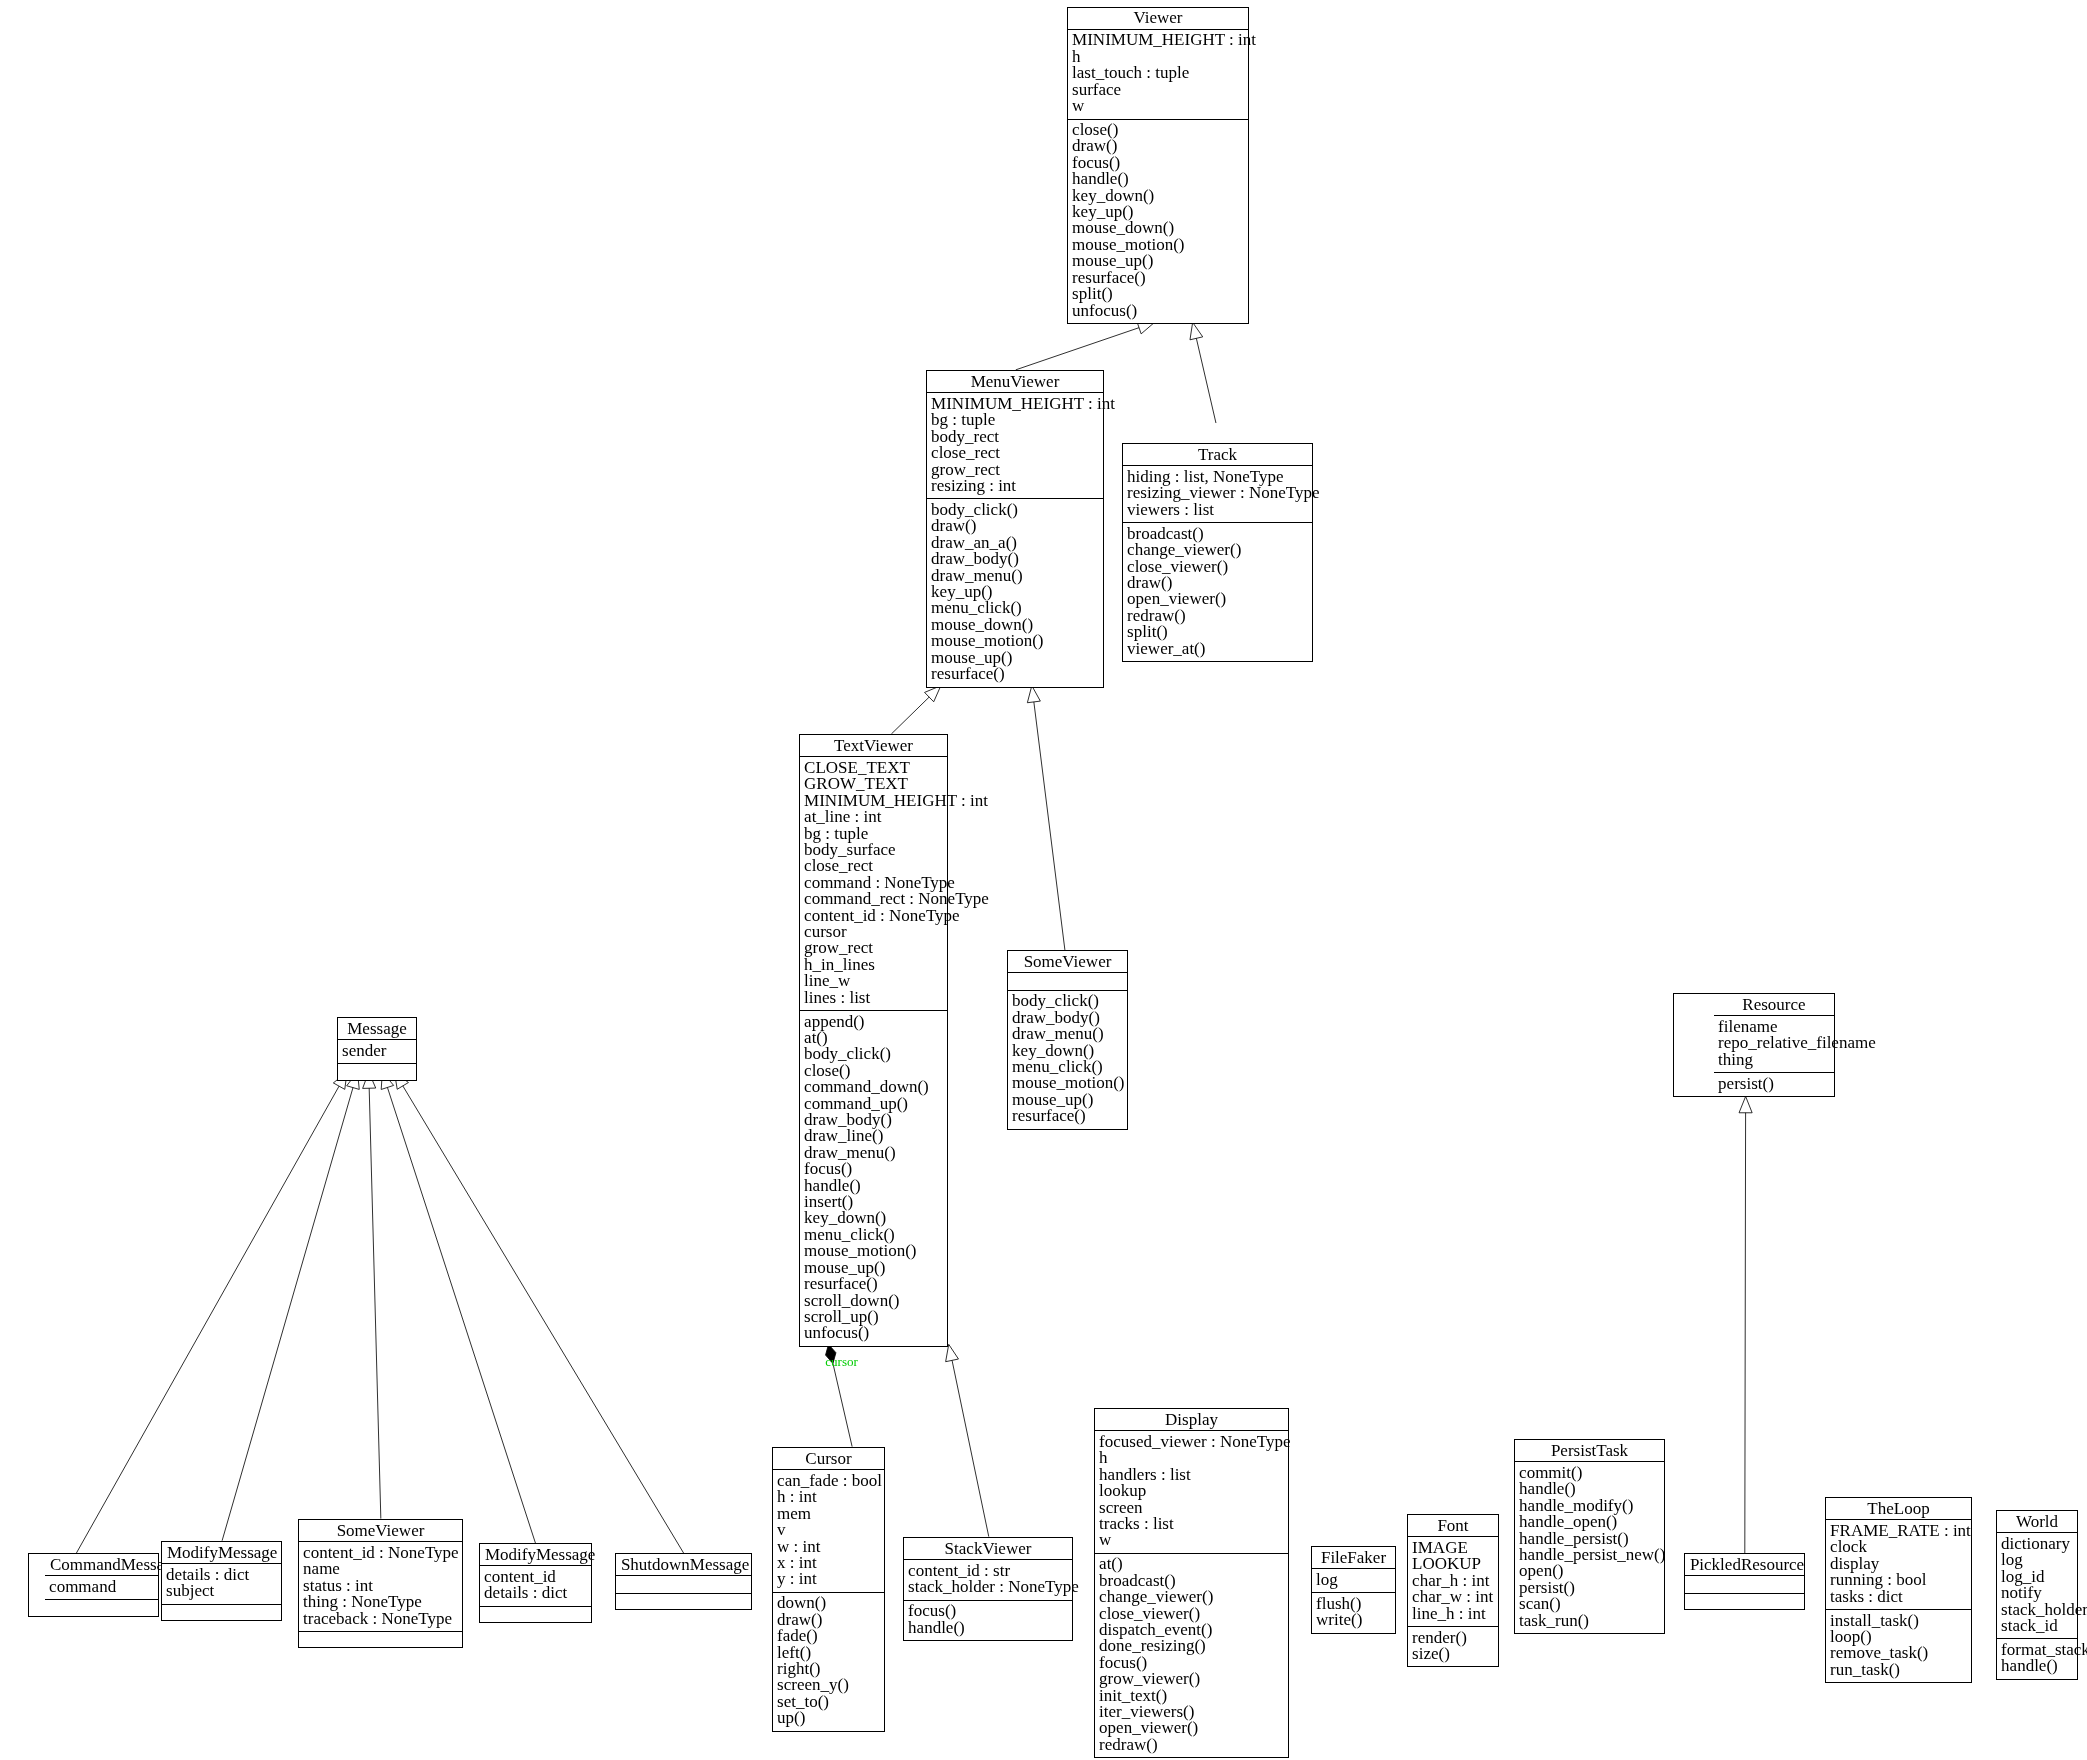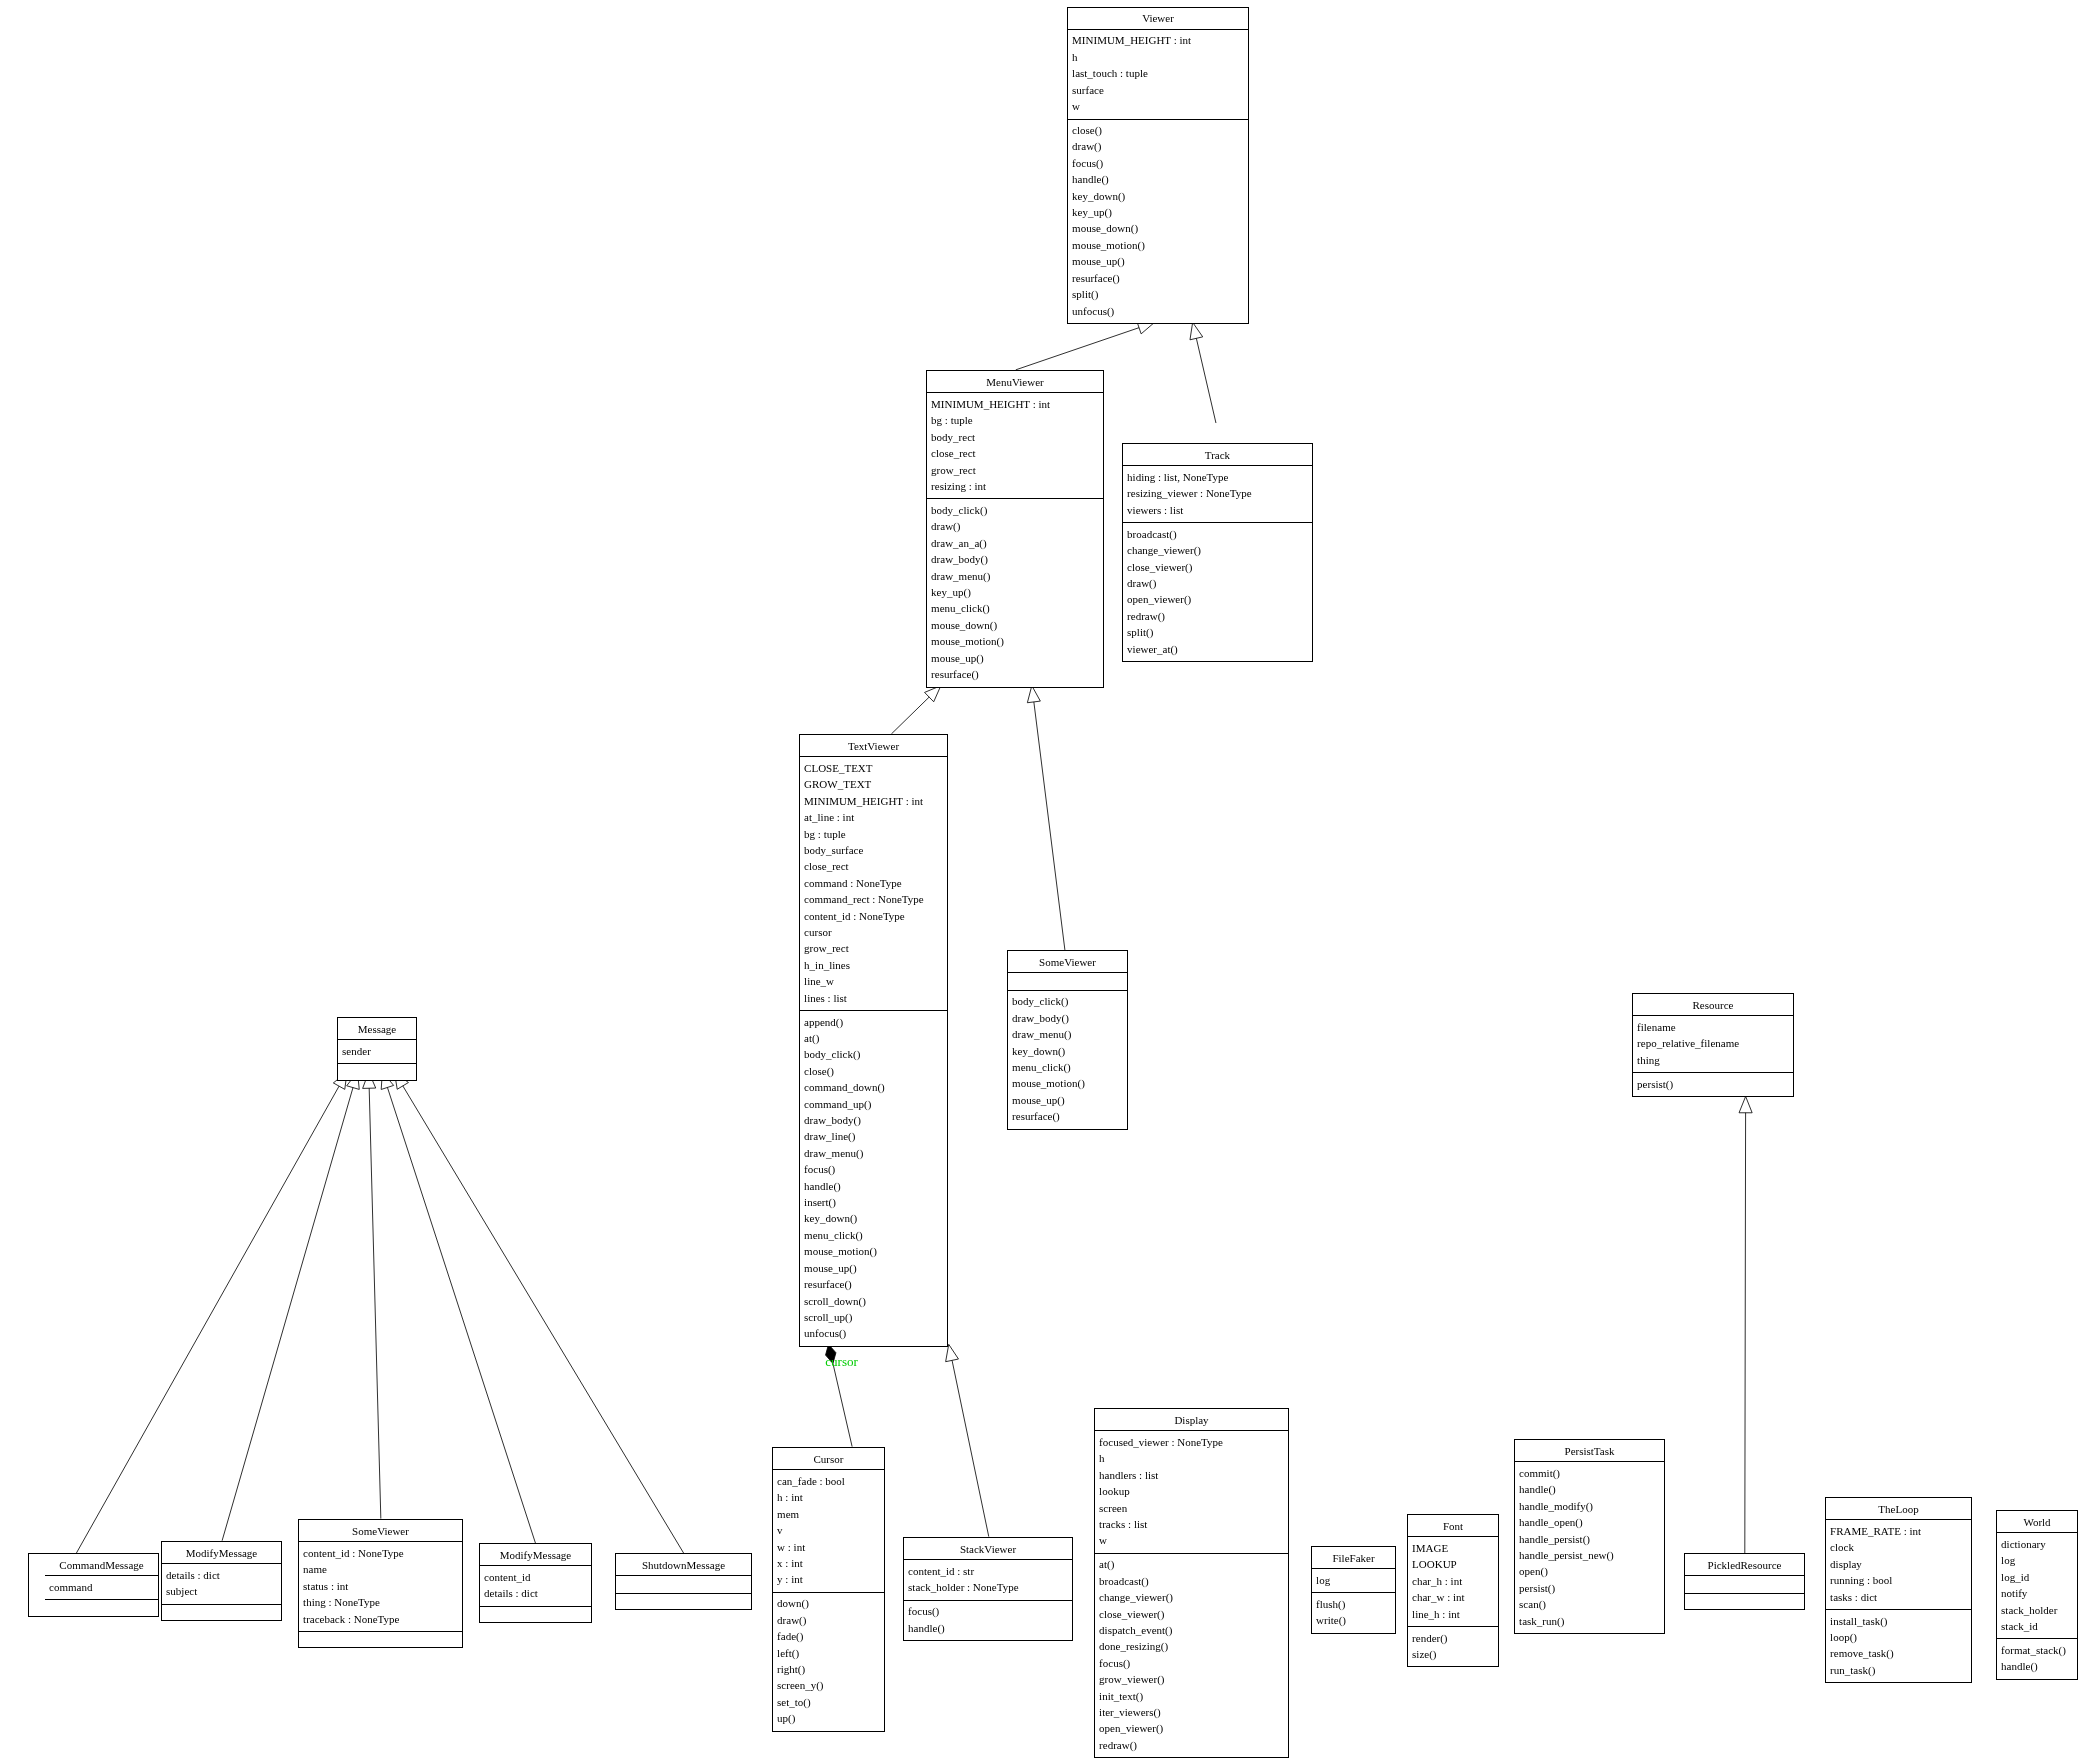--- a/index.html
+++ b/index.html
@@ -4,21 +4,21 @@
 <style>
   * { box-sizing: border-box; }
   html, body { margin: 0; padding: 0; background: #ffffff; }
   body { font-family: "Liberation Serif", serif; color: #000; }
   #canvas { position: relative; background: #ffffff; overflow: hidden; }
   #edges { position: absolute; left: 0; top: 0; pointer-events: none; }
   .uml-class {
     position: absolute;
     background: #ffffff;
     border: 0.8px solid #000000;
-    font-size: 11px;
+    font-size: 17px;
     line-height: 16.4px;
   }
   .uml-title {
     text-align: center;
     padding: 2.5px 4.9px;
     border-bottom: 0.8px solid #000000;
     white-space: nowrap;
   }
   .uml-compartment {
     padding: 2.5px 4.1px 4.1px 4.1px;
@@ -317,21 +317,21 @@
         <div class="uml-member">handle_modify()</div>
         <div class="uml-member">handle_open()</div>
         <div class="uml-member">handle_persist()</div>
         <div class="uml-member">handle_persist_new()</div>
         <div class="uml-member">open()</div>
         <div class="uml-member">persist()</div>
         <div class="uml-member">scan()</div>
         <div class="uml-member">task_run()</div>
       </div>
     </div>
-    <div class="uml-class" style="left: 1632px; top: 993px; width: 162px;">
+    <div class="uml-class" style="left: 1673px; top: 993px; width: 162px; padding-left: 40px;">
       <div class="uml-title">Resource</div>
       <div class="uml-compartment">
         <div class="uml-member">filename</div>
         <div class="uml-member">repo_relative_filename</div>
         <div class="uml-member">thing</div>
       </div>
       <div class="uml-compartment">
         <div class="uml-member">persist()</div>
       </div>
     </div>

